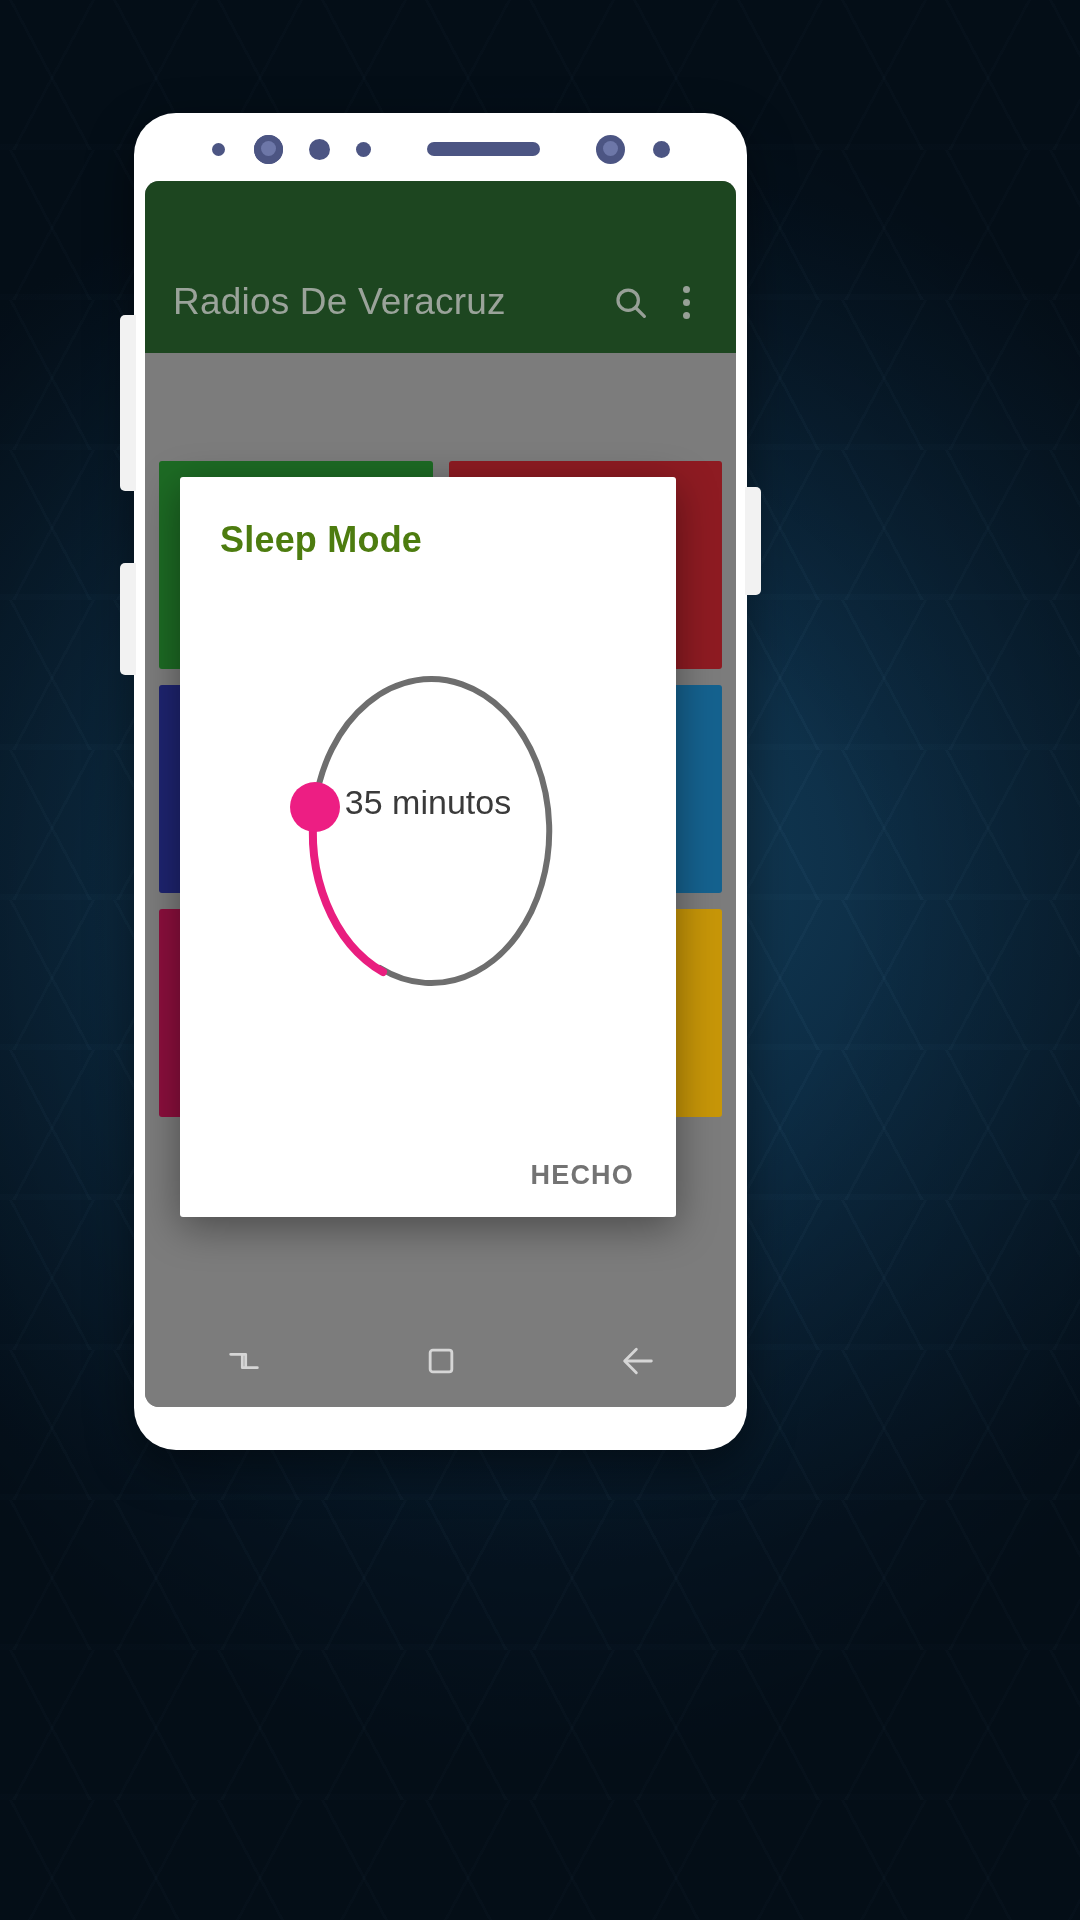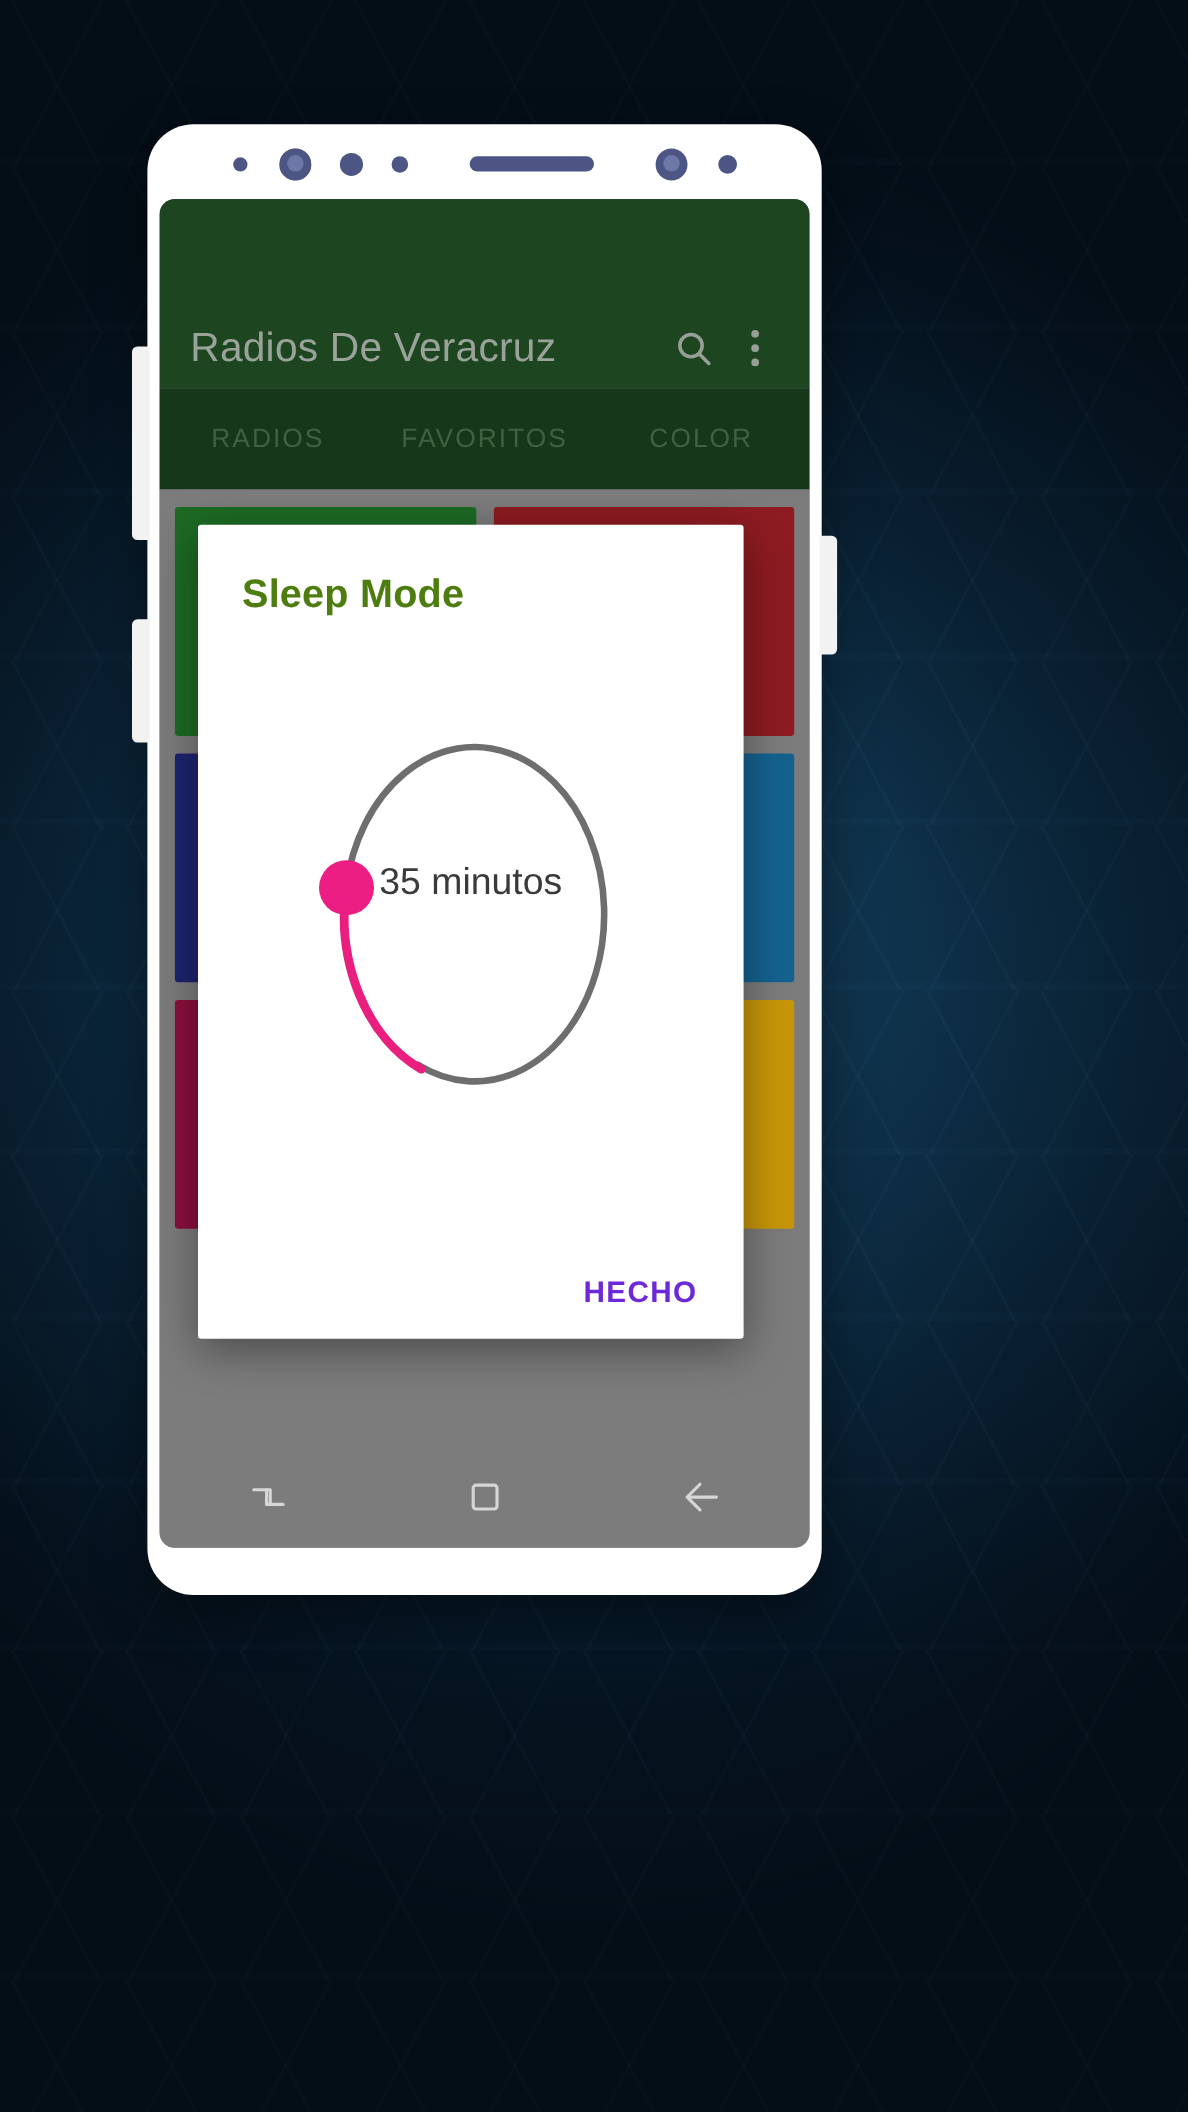--- a/index.html
+++ b/index.html
@@ -85,21 +85,21 @@
     border-radius: 14px;
     overflow: hidden;
   }
 
   
   #appbar {
     height: 172px; background: #1d4620;
     position: relative;
   }
   #appbar-row {
-    position: absolute; left: 0; right: 0; bottom: 0;
+    position: absolute; left: 0; right: 0; bottom: 14px;
     height: 74px;
     display: flex; align-items: center;
     padding: 0 22px 0 28px;
   }
   #app-title {
     flex: 1;
     color: #9aa39a;
     font-size: 37px;
     letter-spacing: .2px;
     white-space: nowrap;
@@ -162,21 +162,21 @@
     position: absolute;
     left: 0; right: 0; top: 198px;
     text-align: center;
     font-size: 34px; color: #3a3a3a;
   }
   #dialog-actions {
     position: absolute; right: 42px; bottom: 26px;
   }
   #done-button {
     background: none; border: none; cursor: pointer;
-    color: #6d28d9; font-size: 27px; font-weight: bold;
+    color: #737373; font-size: 27px; font-weight: bold;
     letter-spacing: 1.2px; font-family: "Liberation Sans", sans-serif; margin-top: 17px;
   }
 </style>
 </head>
 <body>
 
 <div id="backdrop">
   <div id="pattern"></div>
   <div id="vignette"></div>
 
@@ -208,25 +208,20 @@
             </svg>
           </div>
           <div class="bar-icon" id="overflow-icon">
             <i></i>
             <i></i>
             <i></i>
           </div>
         </div>
       </div>
 
-      <div id="tabs">
-        <div class="tab">RADIOS</div>
-        <div class="tab">FAVORITOS</div>
-        <div class="tab">COLOR</div>
-      </div>
 
       <div id="content">
         <div class="tile-row">
           <div class="tile" style="background:#1d6b24"></div>
           <div class="tile" style="background:#8e1b22"></div>
         </div>
         <div class="tile-row">
           <div class="tile" style="background:#1e2470"></div>
           <div class="tile" style="background:#15628f"></div>
         </div>

